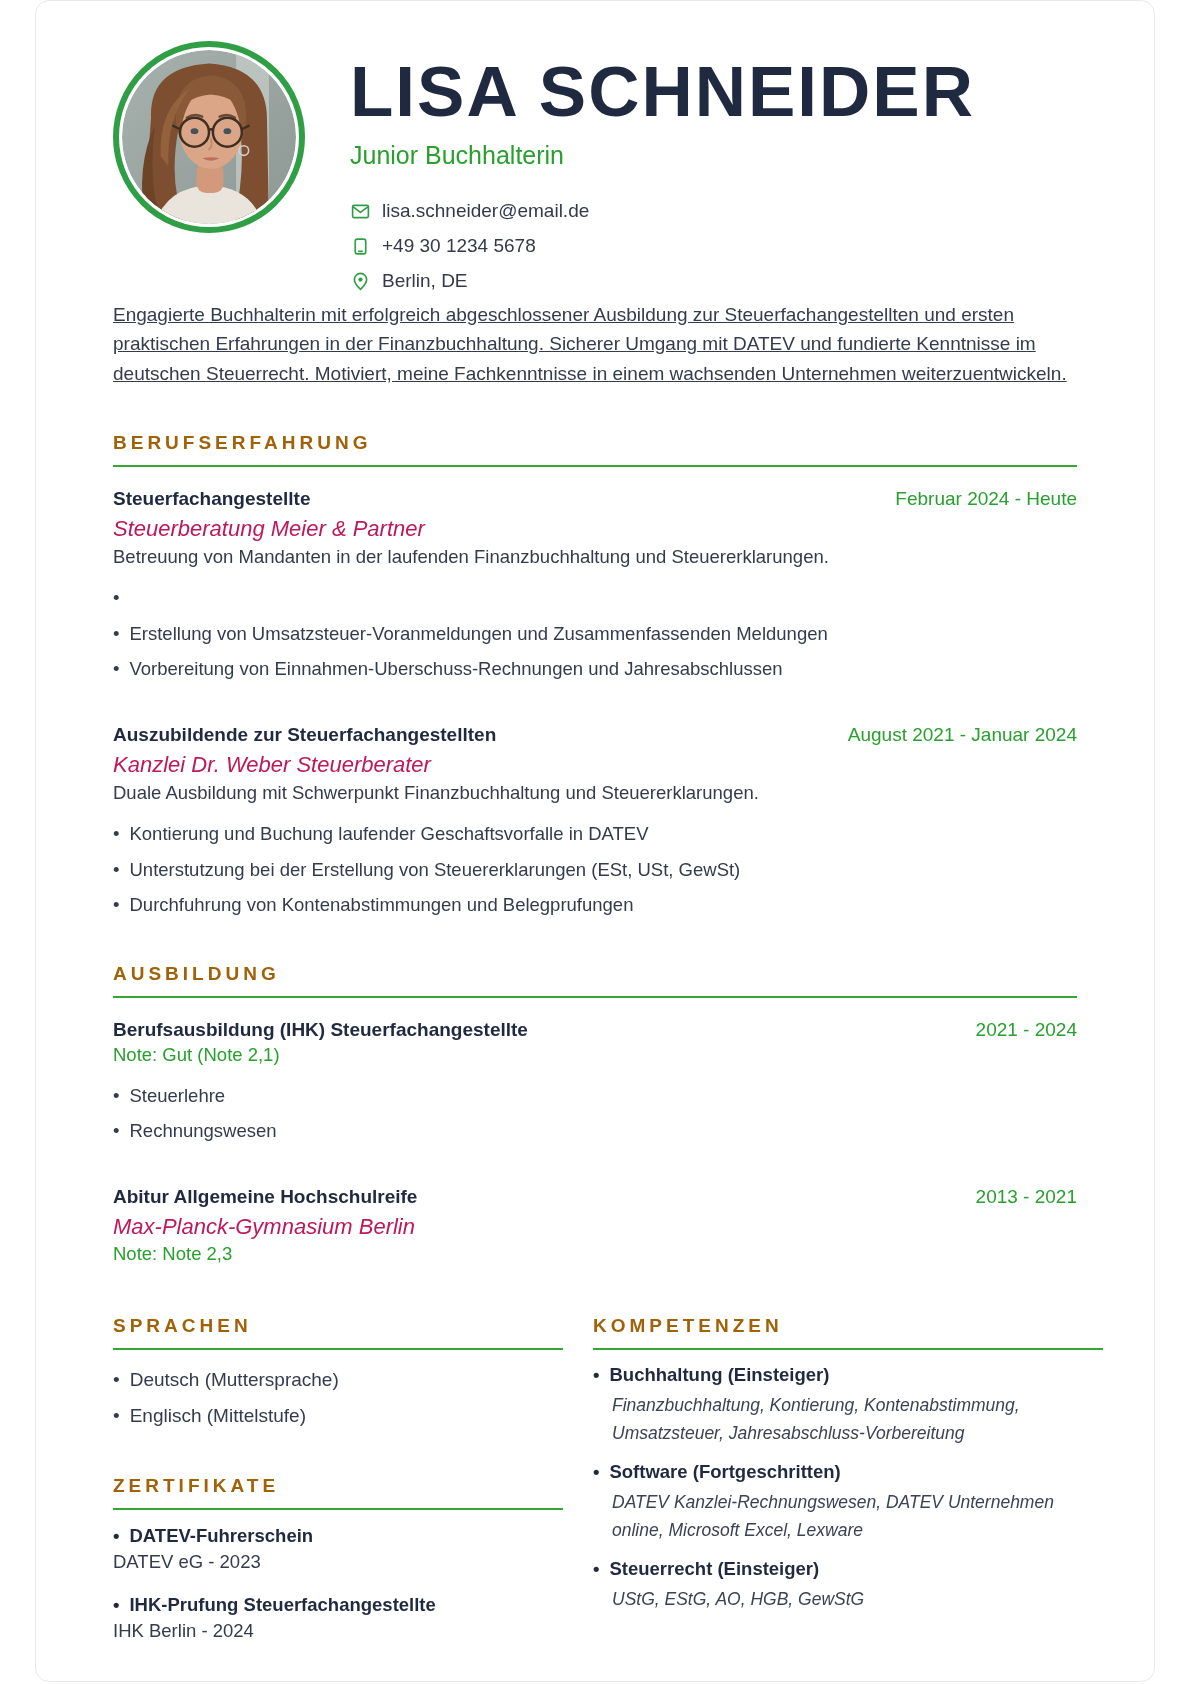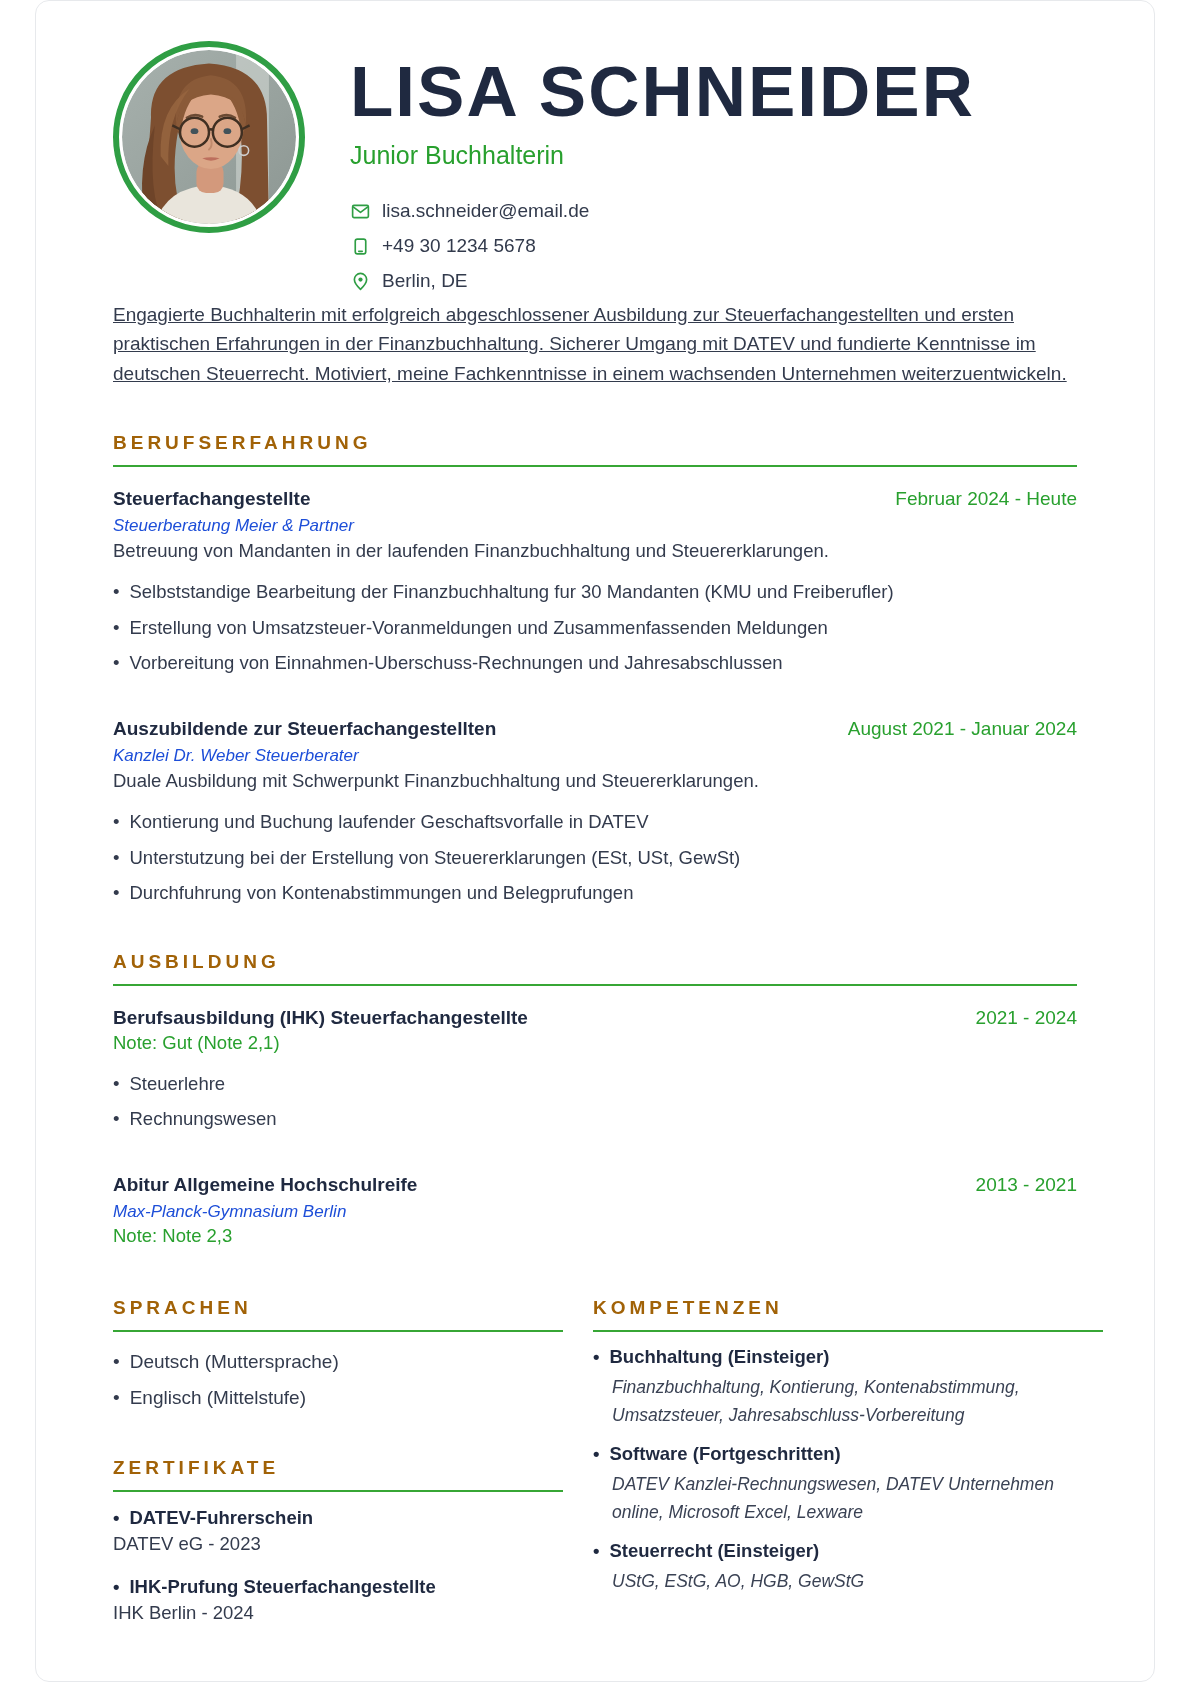--- a/index.html
+++ b/index.html
@@ -71,21 +71,21 @@
   .rule {
     margin-top: 11px;
     border-bottom: 2.5px solid #37a635;
   }
 
   .entry { margin-top: 21px; }
   .entry + .entry { margin-top: 42px; }
   .entry-head { display: flex; justify-content: space-between; align-items: baseline; gap: 20px; }
   .entry-title { font-size: 19px; font-weight: 700; color: #1f2940; }
   .entry-date { font-size: 19px; font-weight: 500; color: #28a02e; white-space: nowrap; }
-  .company { margin-top: 6px; font-size: 17px; font-style: italic; color: #1d4ed8; }
+  .company { margin-top: 6px; font-size: 22px; font-style: italic; color: #be185d; }
   .desc { margin-top: 4px; font-size: 18.5px; color: #333b4d; }
   .note { margin-top: 3px; font-size: 18.5px; color: #28a02e; }
 
   .bullets { margin-top: 16px; }
   .bullet-row { display: flex; gap: 10px; font-size: 18.5px; line-height: 1.48; color: #333b4d; }
   .bullet-row + .bullet-row { margin-top: 8px; }
   .bullet-row .dot { color: #333b4d; }
 
   
   .cols {
@@ -211,21 +211,20 @@
       <div class="entry">
         <div class="entry-head">
           <span class="entry-title">Steuerfachangestellte</span>
           <span class="entry-date">Februar 2024 - Heute</span>
         </div>
         <div class="company">Steuerberatung Meier &amp; Partner</div>
         <div class="desc">Betreuung von Mandanten in der laufenden Finanzbuchhaltung und Steuererklarungen.</div>
         <div class="bullets">
           <div class="bullet-row">
               <span class="dot">•</span>
-              <span>Selbststandige Bearbeitung der Finanzbuchhaltung fur 30 Mandanten (KMU und Freiberufler)</span>
             </div>
           <div class="bullet-row">
               <span class="dot">•</span>
               <span>Erstellung von Umsatzsteuer-Voranmeldungen und Zusammenfassenden Meldungen</span>
             </div>
           <div class="bullet-row">
               <span class="dot">•</span>
               <span>Vorbereitung von Einnahmen-Uberschuss-Rechnungen und Jahresabschlussen</span>
             </div>
         </div>

